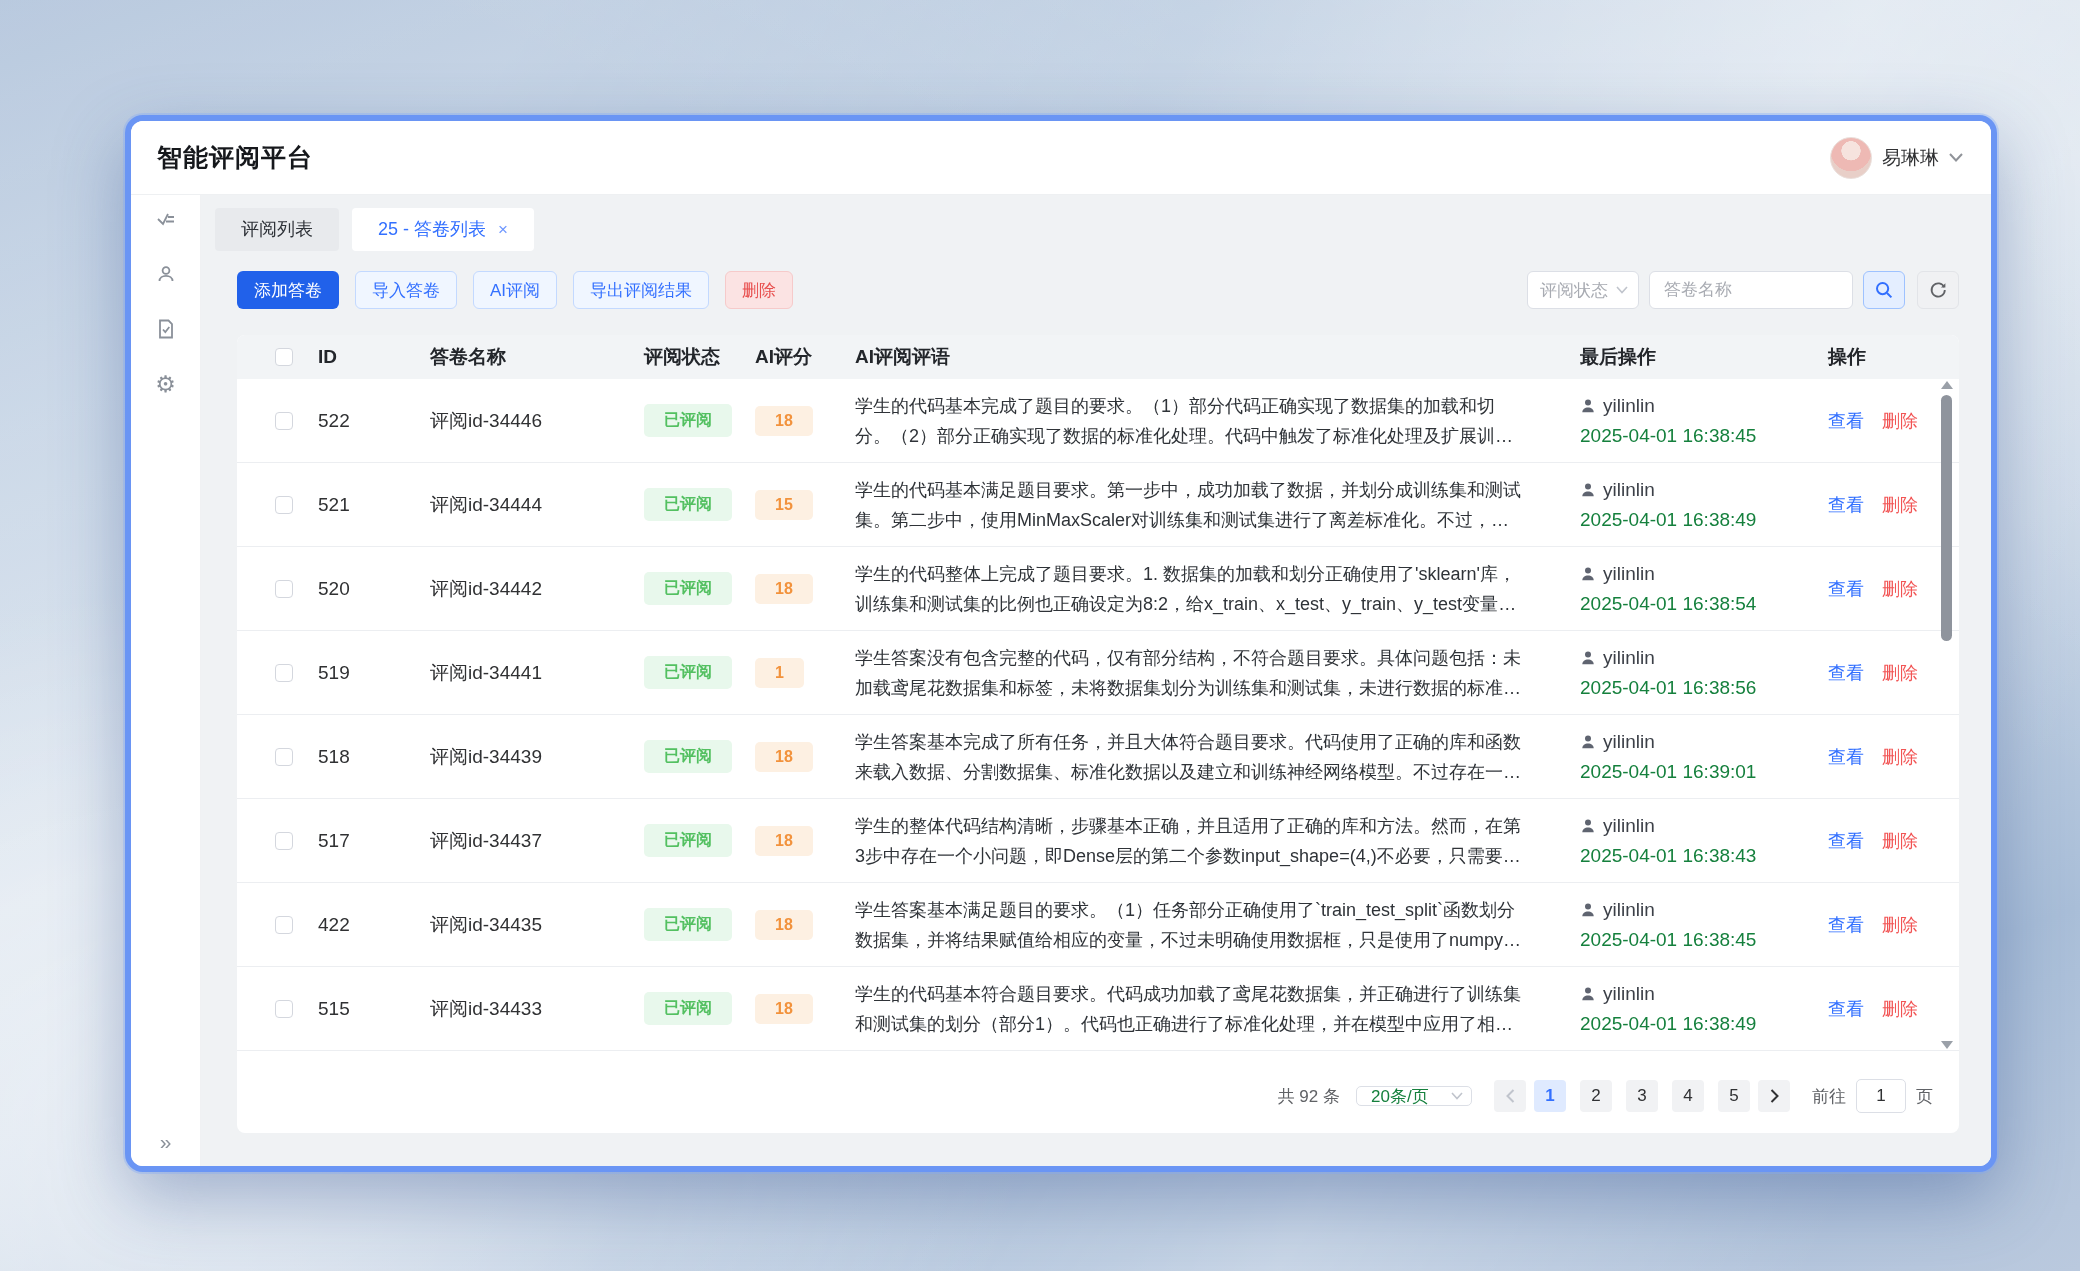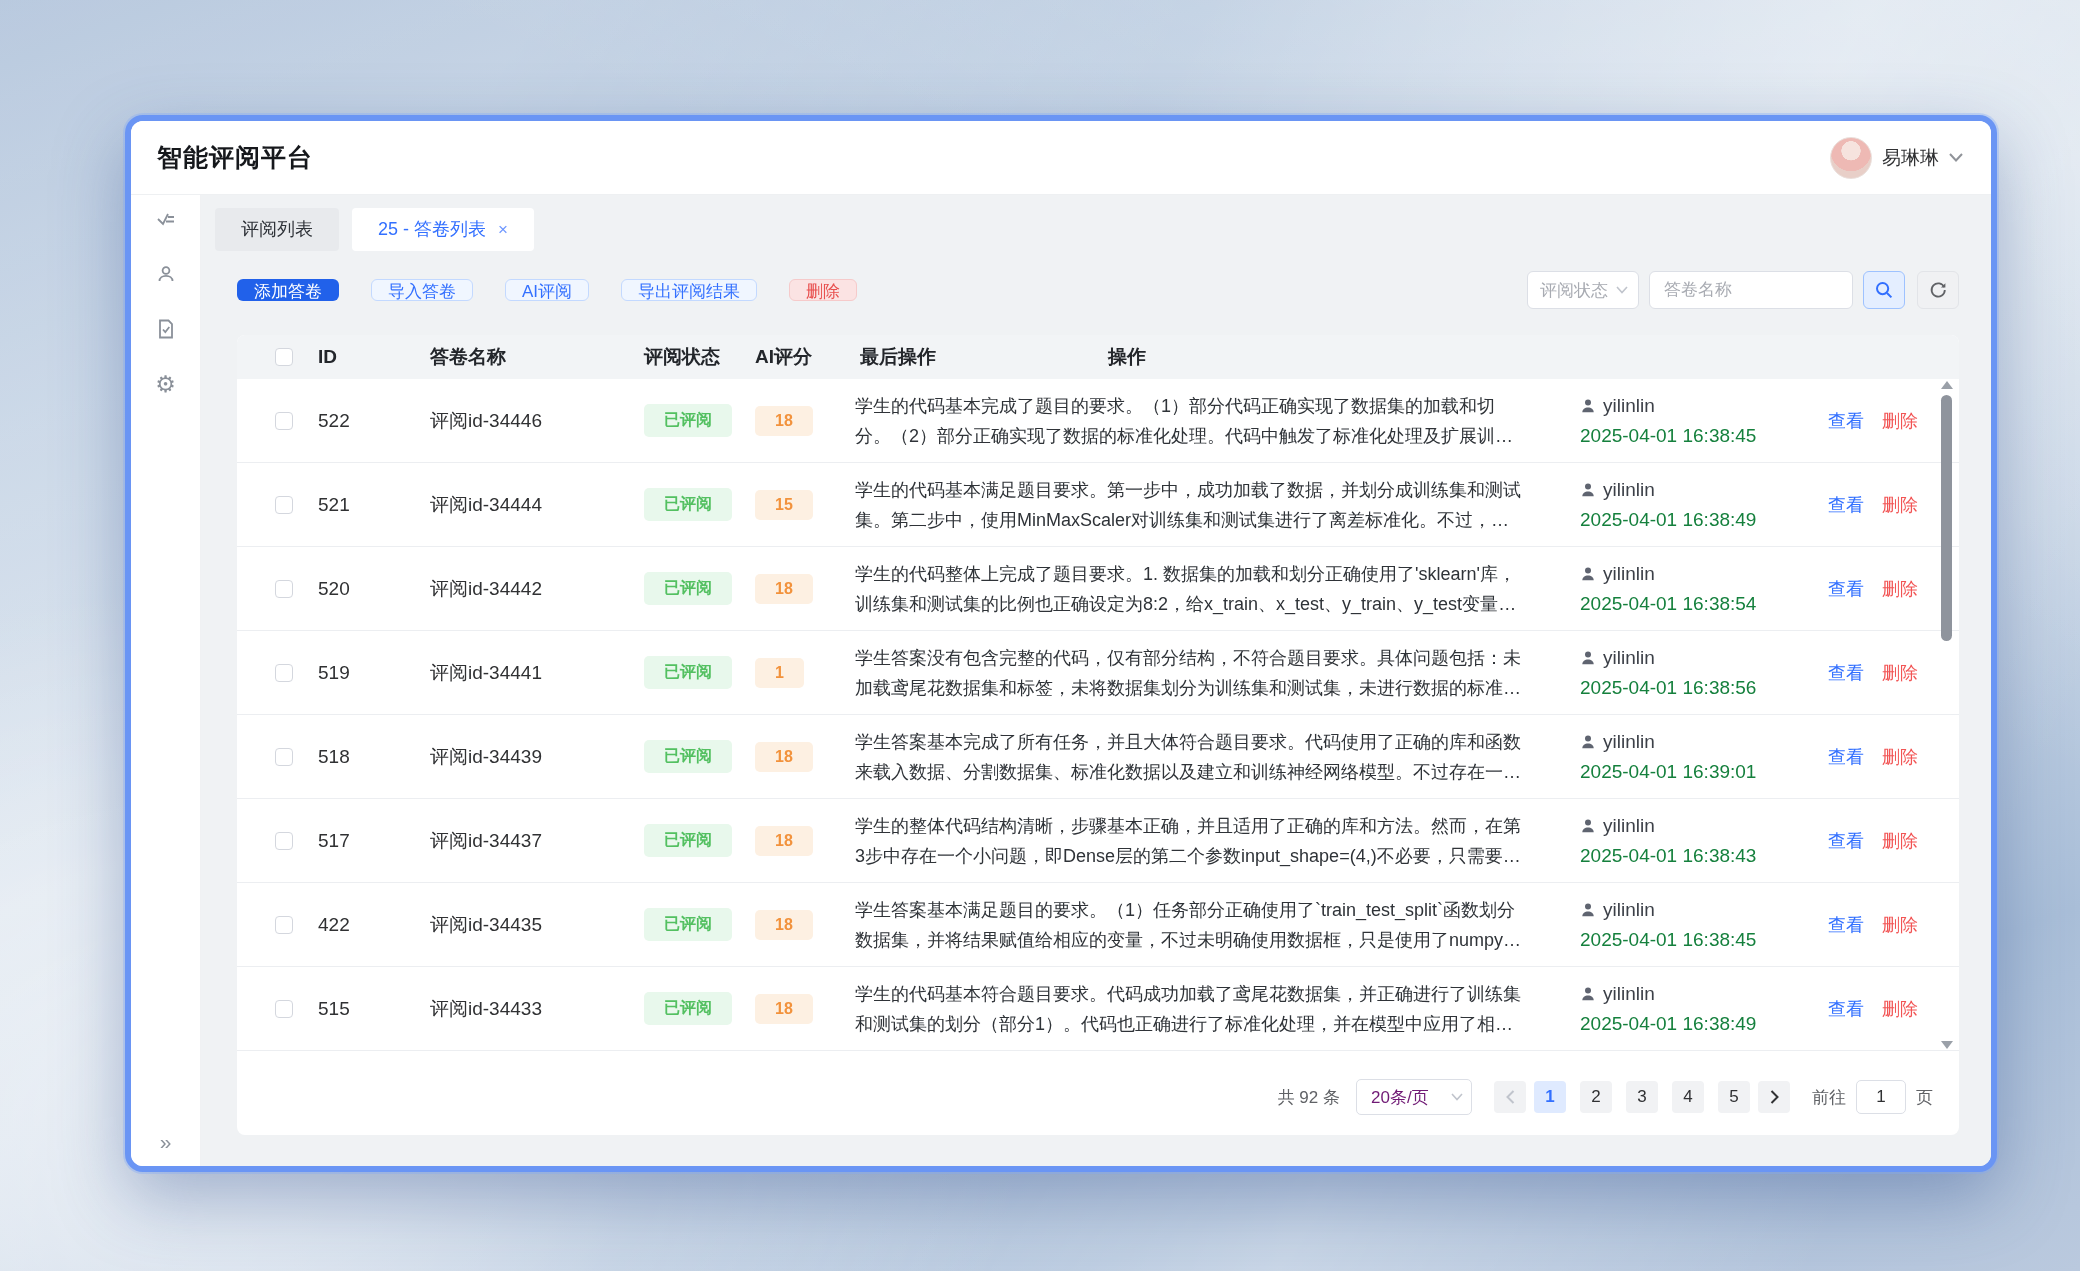--- a/index.html
+++ b/index.html
@@ -39,22 +39,22 @@
   .main { flex: 1; background: #f0f2f4; padding: 12px 30px 0 14px; min-width: 0; }
   
   .tabs { display: flex; gap: 13px; height: 44px; align-items: center; }
   .tab { height: 43px; display: flex; align-items: center; gap: 12px; padding: 0 26px;
     border-radius: 4px; font-size: 18px; cursor: pointer; }
   .tab.inactive { background: #e8eaed; color: #2e3238; }
   .tab.active { background: #fff; color: #3370ff; }
   .tab-close { font-size: 17px; color: #6e97ff; line-height: 1; }
   
   .toolbar { margin: 20px 2px 0 22px; display: flex; align-items: center; }
-  .btn { height: 22px; padding: 0 16px; border-radius: 6px; font-size: 17px; cursor: pointer;
-    border: 1px solid transparent; margin-right: 32px;
+  .btn { height: 38px; padding: 0 16px; border-radius: 6px; font-size: 17px; cursor: pointer;
+    border: 1px solid transparent; margin-right: 16px;
     font-family: "Liberation Sans", "DejaVu Sans", sans-serif; }
   .btn-primary { background: #2161ea; color: #fff; }
   .btn-plain { background: #f0f6ff; border-color: #c3d9ff; color: #3370ff; }
   .btn-danger { background: #fbe3e3; border-color: #f6caca; color: #e8504f; }
   .spacer { flex: 1; }
   .select-box { width: 112px; height: 38px; background: #fff; border: 1px solid #dcdfe6; border-radius: 6px;
     display: flex; align-items: center; justify-content: space-between; padding: 0 10px 0 12px;
     color: #a8abb2; font-size: 17px; margin-right: 10px; cursor: pointer; }
   .text-input { width: 204px; height: 38px; background: #fff; border: 1px solid #dcdfe6; border-radius: 6px;
     font-size: 17px; padding: 0 14px; color: #303133; margin-right: 10px;
@@ -98,23 +98,23 @@
   .scroll-arrow { width: 0; height: 0; border-left: 6px solid transparent; border-right: 6px solid transparent;
     margin: 0 auto; cursor: pointer; }
   .arrow-up { border-bottom: 8px solid #9aa0a8; }
   .arrow-down { border-top: 8px solid #9aa0a8; position: absolute; bottom: 0; left: 1px; }
   .scroll-thumb { position: absolute; top: 14px; left: 1px; width: 11px; height: 246px;
     background: #8f949d; border-radius: 6px; cursor: grab; }
   
   .pagination { display: flex; align-items: center; justify-content: flex-end;
     padding: 28px 26px 0 16px; gap: 8px; font-size: 17px; color: #606266; }
   .pg-total { margin-right: 8px; }
-  .pg-size { width: 116px; height: 36px; background: #fff; border: 1px solid #dcdfe6; border-radius: 5px;
+  .pg-size { width: 116px; height: 20px; background: #fff; border: 1px solid #dcdfe6; border-radius: 5px;
     display: flex; align-items: center; justify-content: space-between; padding: 0 8px 0 14px;
-    color: #701a75; cursor: pointer; margin-right: 14px; }
+    color: #15803d; cursor: pointer; margin-right: 14px; }
   .pg-btn { min-width: 32px; height: 32px; border: none; border-radius: 4px; background: #f1f2f4;
     font-size: 17px; color: #303133; cursor: pointer; display: flex; align-items: center;
     justify-content: center; font-family: "Liberation Sans", "DejaVu Sans", sans-serif; }
   .pg-btn.active { background: #dfeaff; color: #3370ff; font-weight: 700; }
   .pg-prev svg { stroke: #c0c4cc; }
   .pg-next svg { stroke: #303133; }
   .pg-goto { display: flex; align-items: center; gap: 10px; margin-left: 14px; color: #606266; }
   .goto-input { width: 50px; height: 34px; border: 1px solid #dcdfe6; border-radius: 5px; text-align: center;
     font-size: 17px; color: #303133; background: #fff;
     font-family: "Liberation Sans", "DejaVu Sans", sans-serif; }
@@ -208,20 +208,21 @@
 
       <div class="card">
         <div class="thead">
           <div class="th col-check">
               <span class="checkbox"></span>
             </div>
           <div class="th col-id">ID</div>
           <div class="th col-name">答卷名称</div>
           <div class="th col-status">评阅状态</div>
           <div class="th col-score">AI评分</div>
+          <div class="th col-comment">AI评阅评语</div>
           <div class="th col-op">最后操作</div>
           <div class="th col-actions">操作</div>
         </div>
         <div id="table-body">
   <div class="tr">
     <div class="td col-check">
                 <span class="checkbox"></span>
               </div>
     <div class="td col-id"><span>522</span></div>
     <div class="td col-name"><span>评阅id-34446</span></div>

